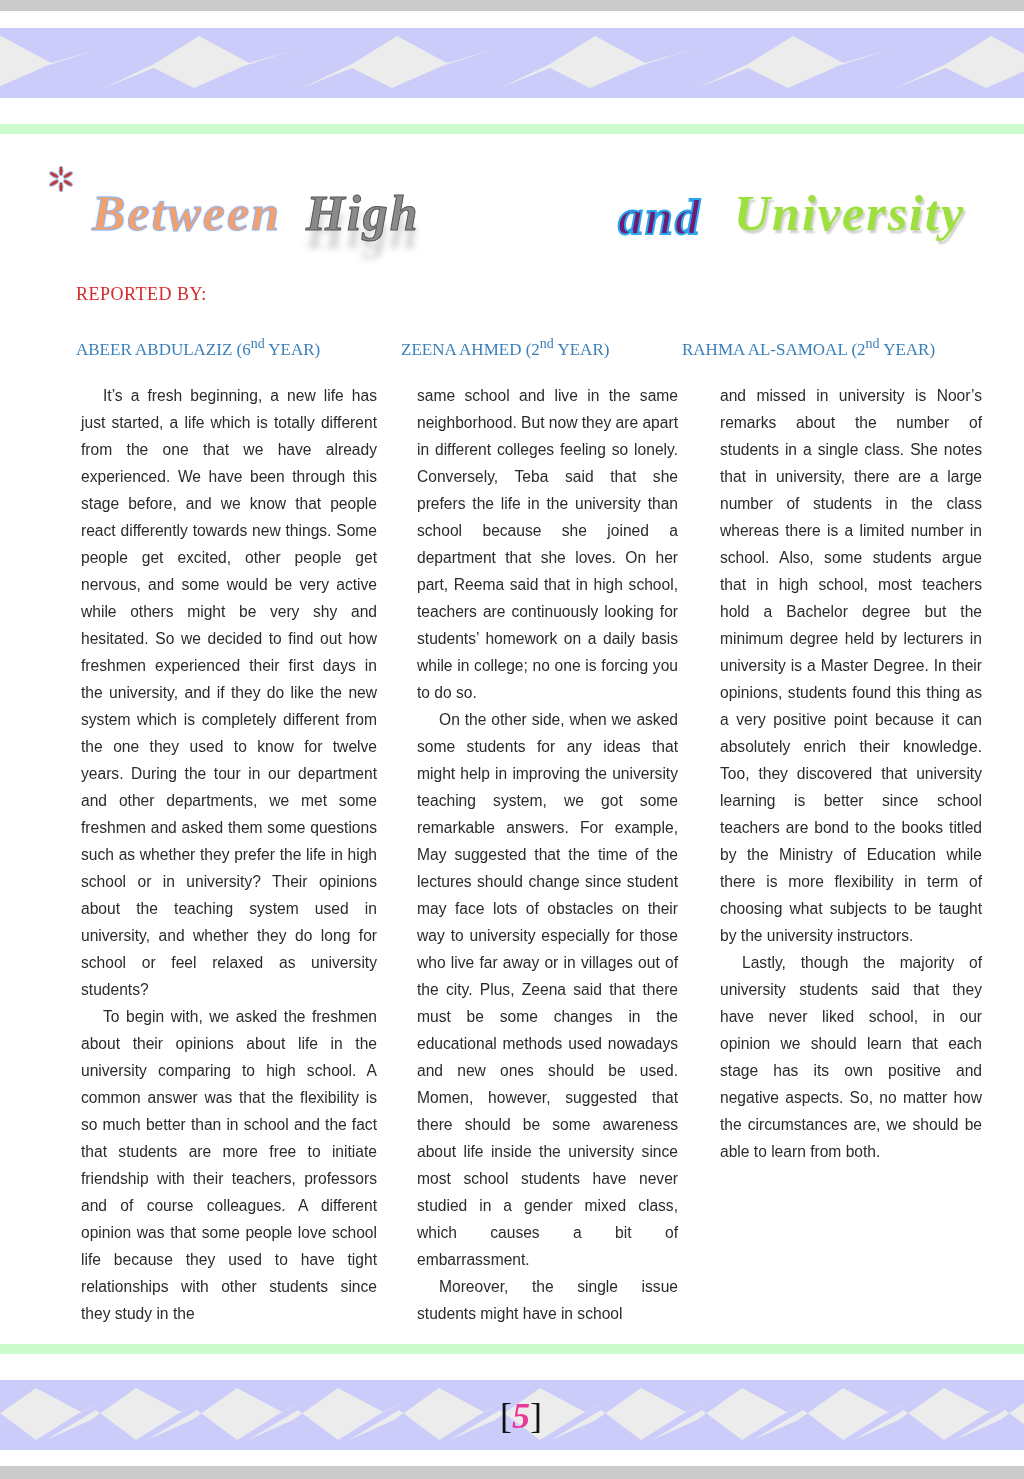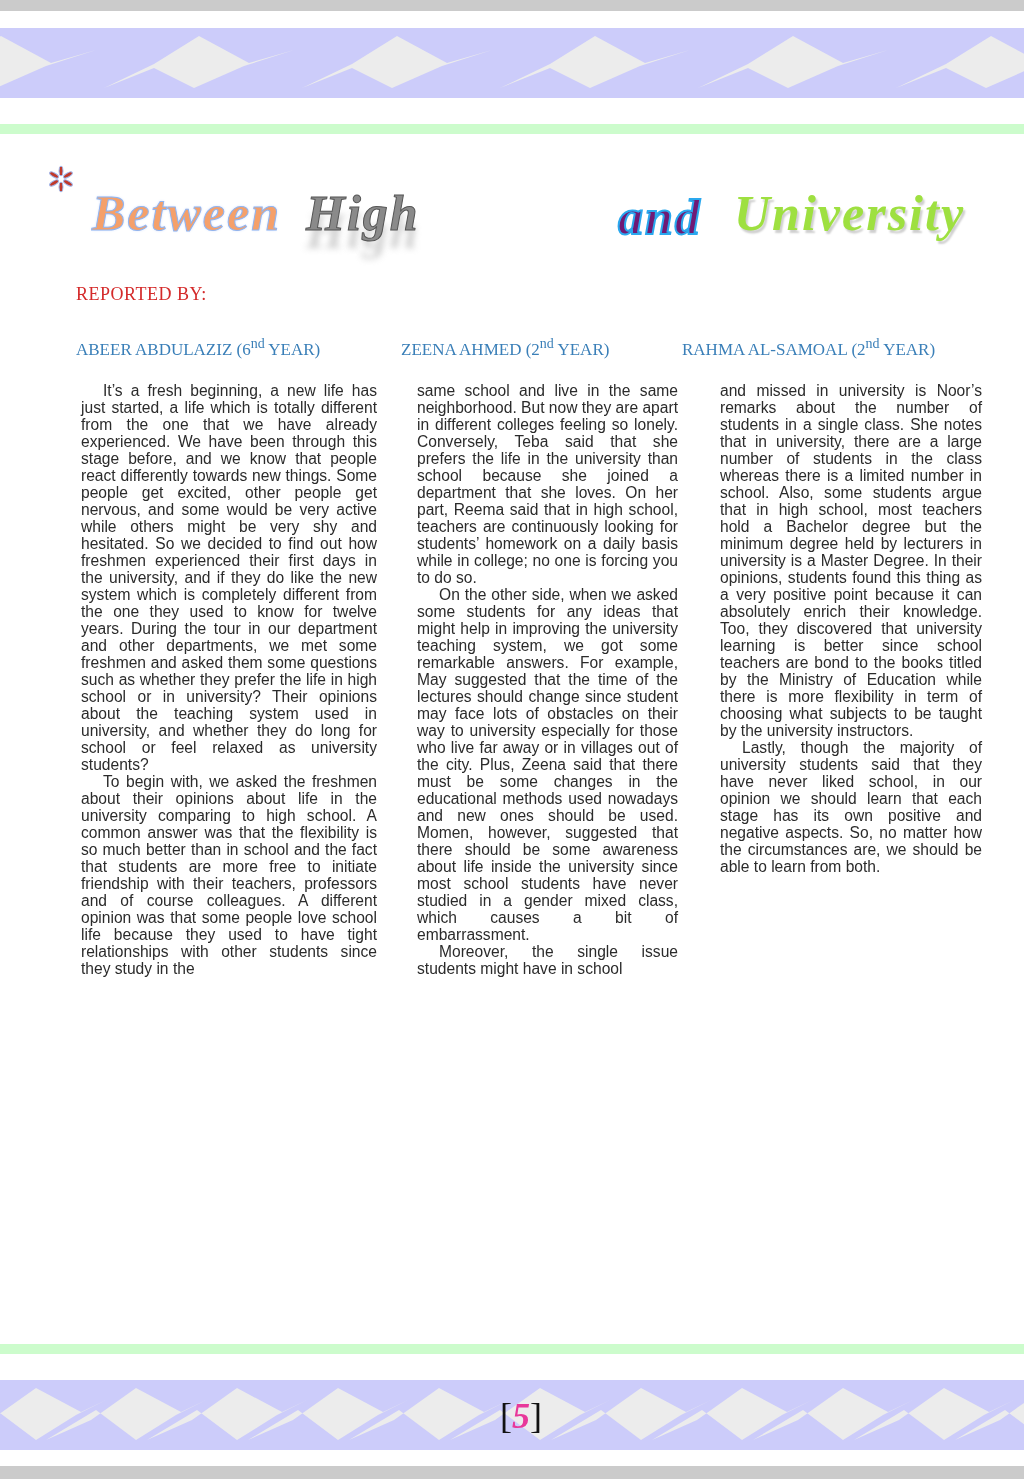--- a/index.html
+++ b/index.html
@@ -12,21 +12,21 @@
   .title span { position:absolute; font-family:"Liberation Serif", serif; font-style:italic; font-weight:bold; font-size:50px; letter-spacing:2px; line-height:1; }
   .t-between { left:48px; top:12px; color:#f5a06a; -webkit-text-stroke:1px #8fb4f0; text-shadow:0 0 3px #c8d8ff; }
   .t-high { left:262px; top:12px; color:#8a8a8a; -webkit-text-stroke:1px #555; text-shadow:0 18px 6px rgba(150,150,150,0.45); }
   .t-school { left:404px; top:8px; color:#ffffff; -webkit-text-stroke:2px #e0302a; text-shadow:0 0 6px #ff9090; }
   .t-and { left:574px; top:16px; color:#701a75; -webkit-text-stroke:2px #2aa8ee; font-size:46px; }
   .t-univ { left:690px; top:12px; color:#9ee040; text-shadow:2px 3px 2px #cfcfcf; }
   .asterisk { position:absolute; left:46px; top:164px; width:30px; height:30px; }
   .reported { position:absolute; left:76px; top:284px; font-family:"Liberation Serif", serif; font-size:18px; color:#d42a2a; letter-spacing:0.5px; }
   .author { position:absolute; top:336px; font-family:"Liberation Serif", serif; font-size:17px; color:#3a7fb8; white-space:nowrap; }
   .author sup { font-size:14px;margin-top:19px; }
-  .col { position:absolute; font-family:"Liberation Sans", sans-serif; font-size:15.6px; line-height:17px; color:#2b2b2b; text-align:justify; }
+  .col { position:absolute; font-family:"Liberation Sans", sans-serif; font-size:15.6px; line-height:27px; color:#2b2b2b; text-align:justify; }
   .col p { margin:0; text-indent:0; }
   .col p.indent { text-indent:22px; }
   .col p.gap { }
   .pagenum { position:absolute; left:500px; top:1398px; font-size:36px; line-height:1; font-family:"Liberation Serif", serif; }
   .pagenum .br { color:#111; }
   .pagenum .num { color:#e8389a; font-style:italic; font-weight:bold; }
 </style>
 </head>
 <body>
 

